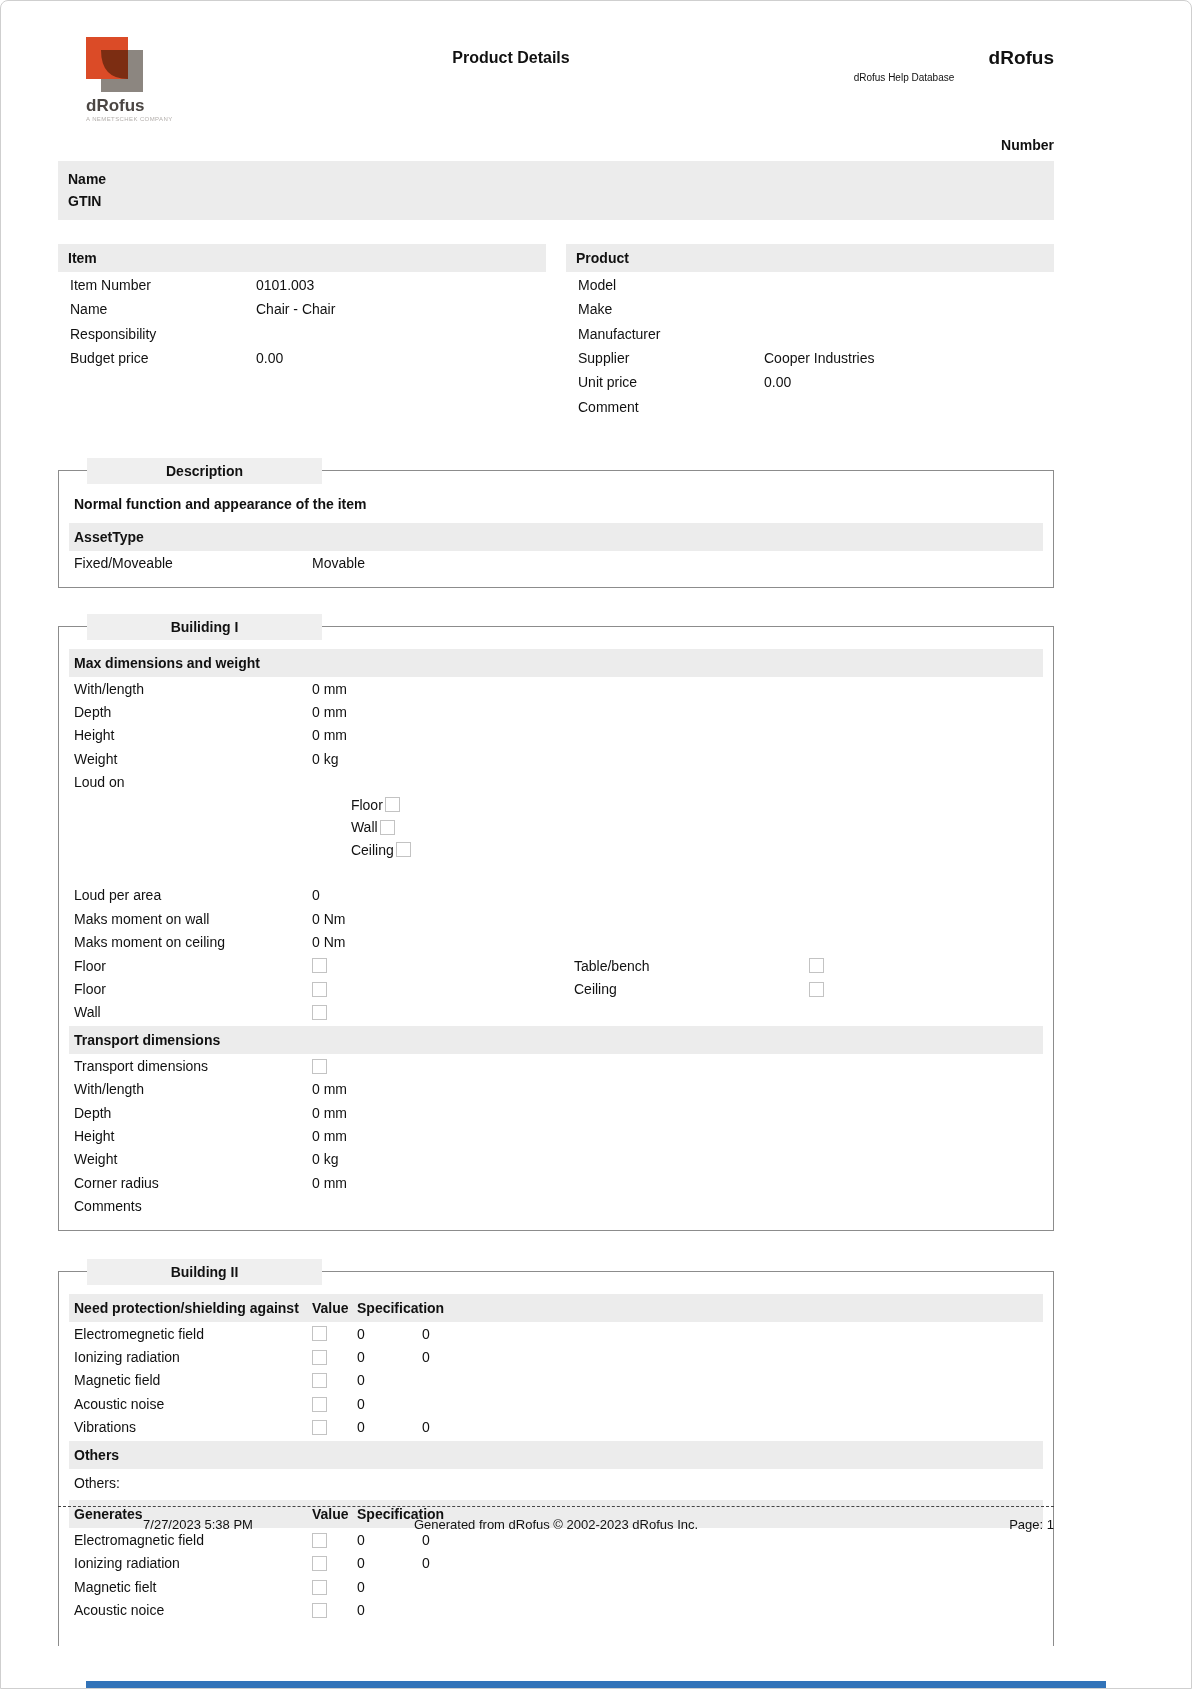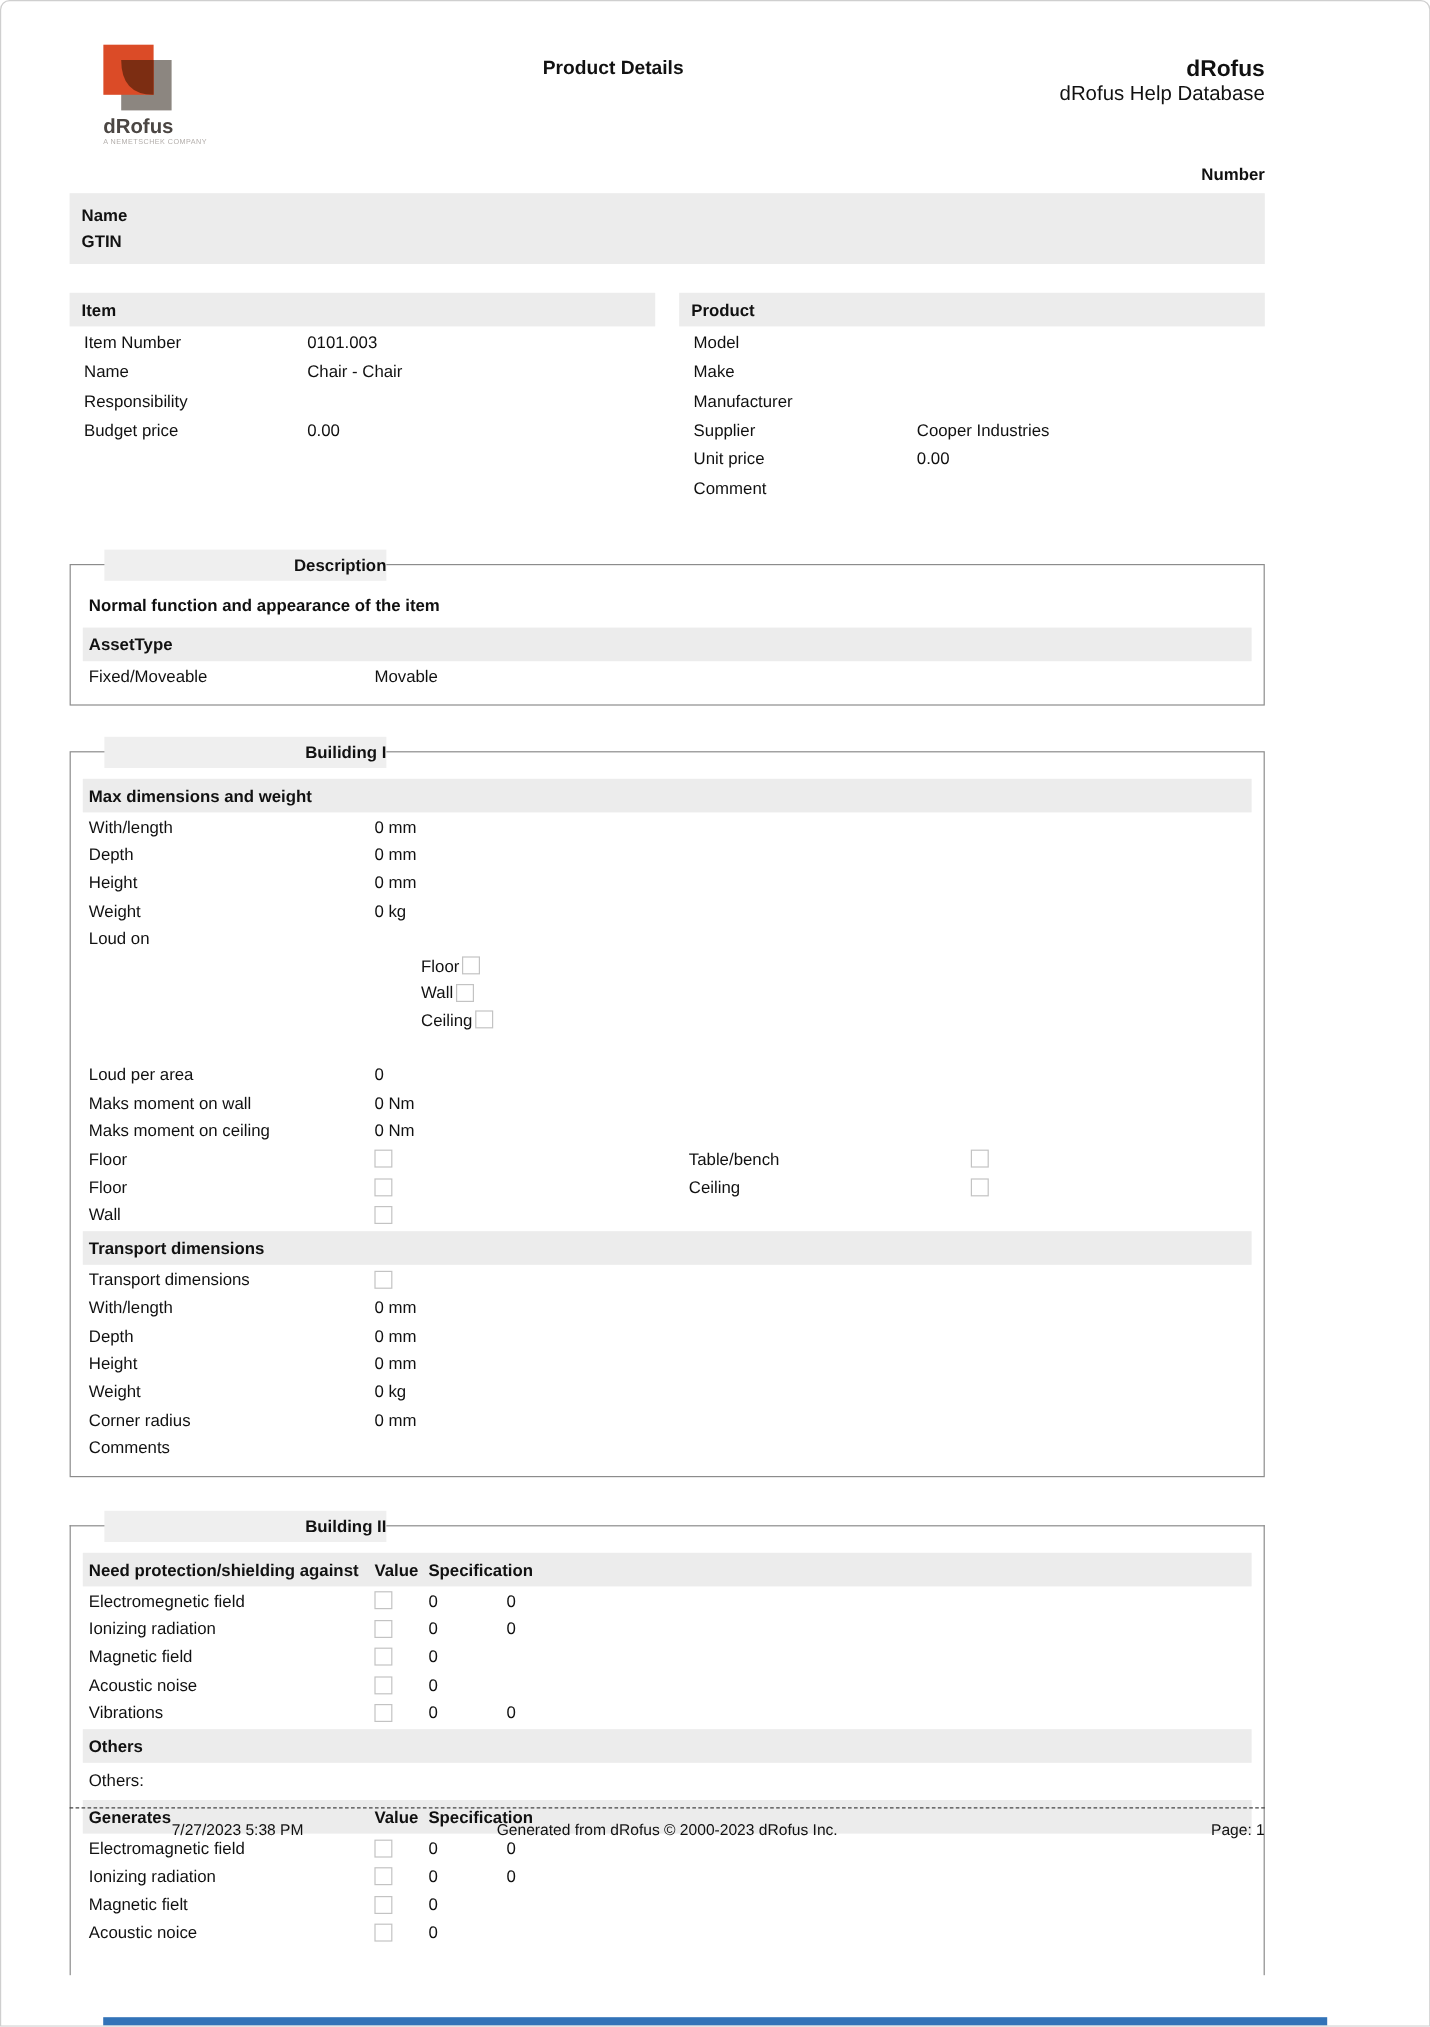--- a/index.html
+++ b/index.html
@@ -9,39 +9,39 @@
   .content{padding:0 137px 0 57px;}
   
   .report-header{display:flex;align-items:flex-start;margin:0 0 0 0;padding-top:36px;}
   .logo-block{width:210px;}
   .logo-svg{display:block;margin-left:28px;}
   .logo-text{margin-left:28px;font-size:17px;font-weight:bold;color:#4b4643;line-height:18px;margin-top:2px;}
   .logo-tagline{margin-left:28px;font-size:6px;color:#b3aeab;letter-spacing:.4px;margin-top:1px;}
   .report-title{flex:1;text-align:center;font-size:16px;font-weight:bold;padding-top:12px;}
   .header-right{width:300px;text-align:right;padding-top:10px;}
   .app-name{font-size:19px;font-weight:bold;line-height:22px;}
-  .db-name{font-size:17px;line-height:18px;}
+  .db-name{font-size:10px;line-height:18px;text-align:center;}
   .number-row{text-align:right;font-weight:bold;font-size:14px;margin-top:14px;line-height:18px;}
   
   .graybox{background:#ececec;}
   .identity-box{margin-top:7px;padding:7px 10px;font-weight:bold;font-size:14px;line-height:22.4px;}
   .bar{background:#ececec;font-weight:bold;font-size:14px;height:28px;line-height:28px;padding-left:5px;}
   .row{display:grid;grid-template-columns:238px 1fr;font-size:14px;line-height:22.4px;padding-left:5px;}
   .row .val{white-space:pre;}
   .cb{width:13px;height:13px;border:1px solid #c3c3c3;background:#fff;display:inline-block;vertical-align:middle;margin-top:-2px;}
   
   .two-col{display:flex;gap:20px;margin-top:24px;}
   .col-box{flex:1;}
   .col-box .bar{padding-left:10px;}
   .col-box .row{grid-template-columns:186px 1fr;padding-left:12px;margin-top:2px;}
   
   .fieldset{border:1px solid #8c8c8c;position:relative;padding:20px 10px 12px;}
   .fieldset.open-bottom{border-bottom:none;padding-bottom:24px;}
   .legend{position:absolute;top:-13px;left:28px;width:235px;height:26px;line-height:26px;
-          background:#efefef;text-align:right;font-weight:bold;font-size:14px;}
+          background:#efefef;text-align:center;font-weight:bold;font-size:14px;}
   .fs-note{font-weight:bold;font-size:14px;line-height:22px;padding-left:5px;margin:2px 0 8px;}
   .fieldset .bar{margin-top:2px;}
   .fieldset .row{margin-top:1px;}
   
   .loudon-opts span.w{margin-right:2px;}
   .loudon-opts .cb{margin-right:6px;}
   
   .pair-row{display:grid;grid-template-columns:238px 262px 235px 1fr;font-size:14px;line-height:22.4px;padding-left:5px;margin-top:1px;}
   
   .tbl-head{display:grid;grid-template-columns:238px 45px 65px 1fr;background:#ececec;
@@ -316,17 +316,17 @@
         <span>0</span>
         <span></span>
       </div>
     </div>
 
   </div>
 
   <div class="dashed-rule"></div>
   <div class="report-footer">
     <div class="footer-left">7/27/2023 5:38 PM</div>
-    <div class="footer-center">Generated from dRofus © 2000-2023 dRofus Inc.</div>
+    <div class="footer-center">Generated from dRofus © 2002-2023 dRofus Inc.</div>
     <div class="footer-right">Page: 1</div>
   </div>
   <div class="next-page-bar"></div>
 </div>
 
 </body></html>

